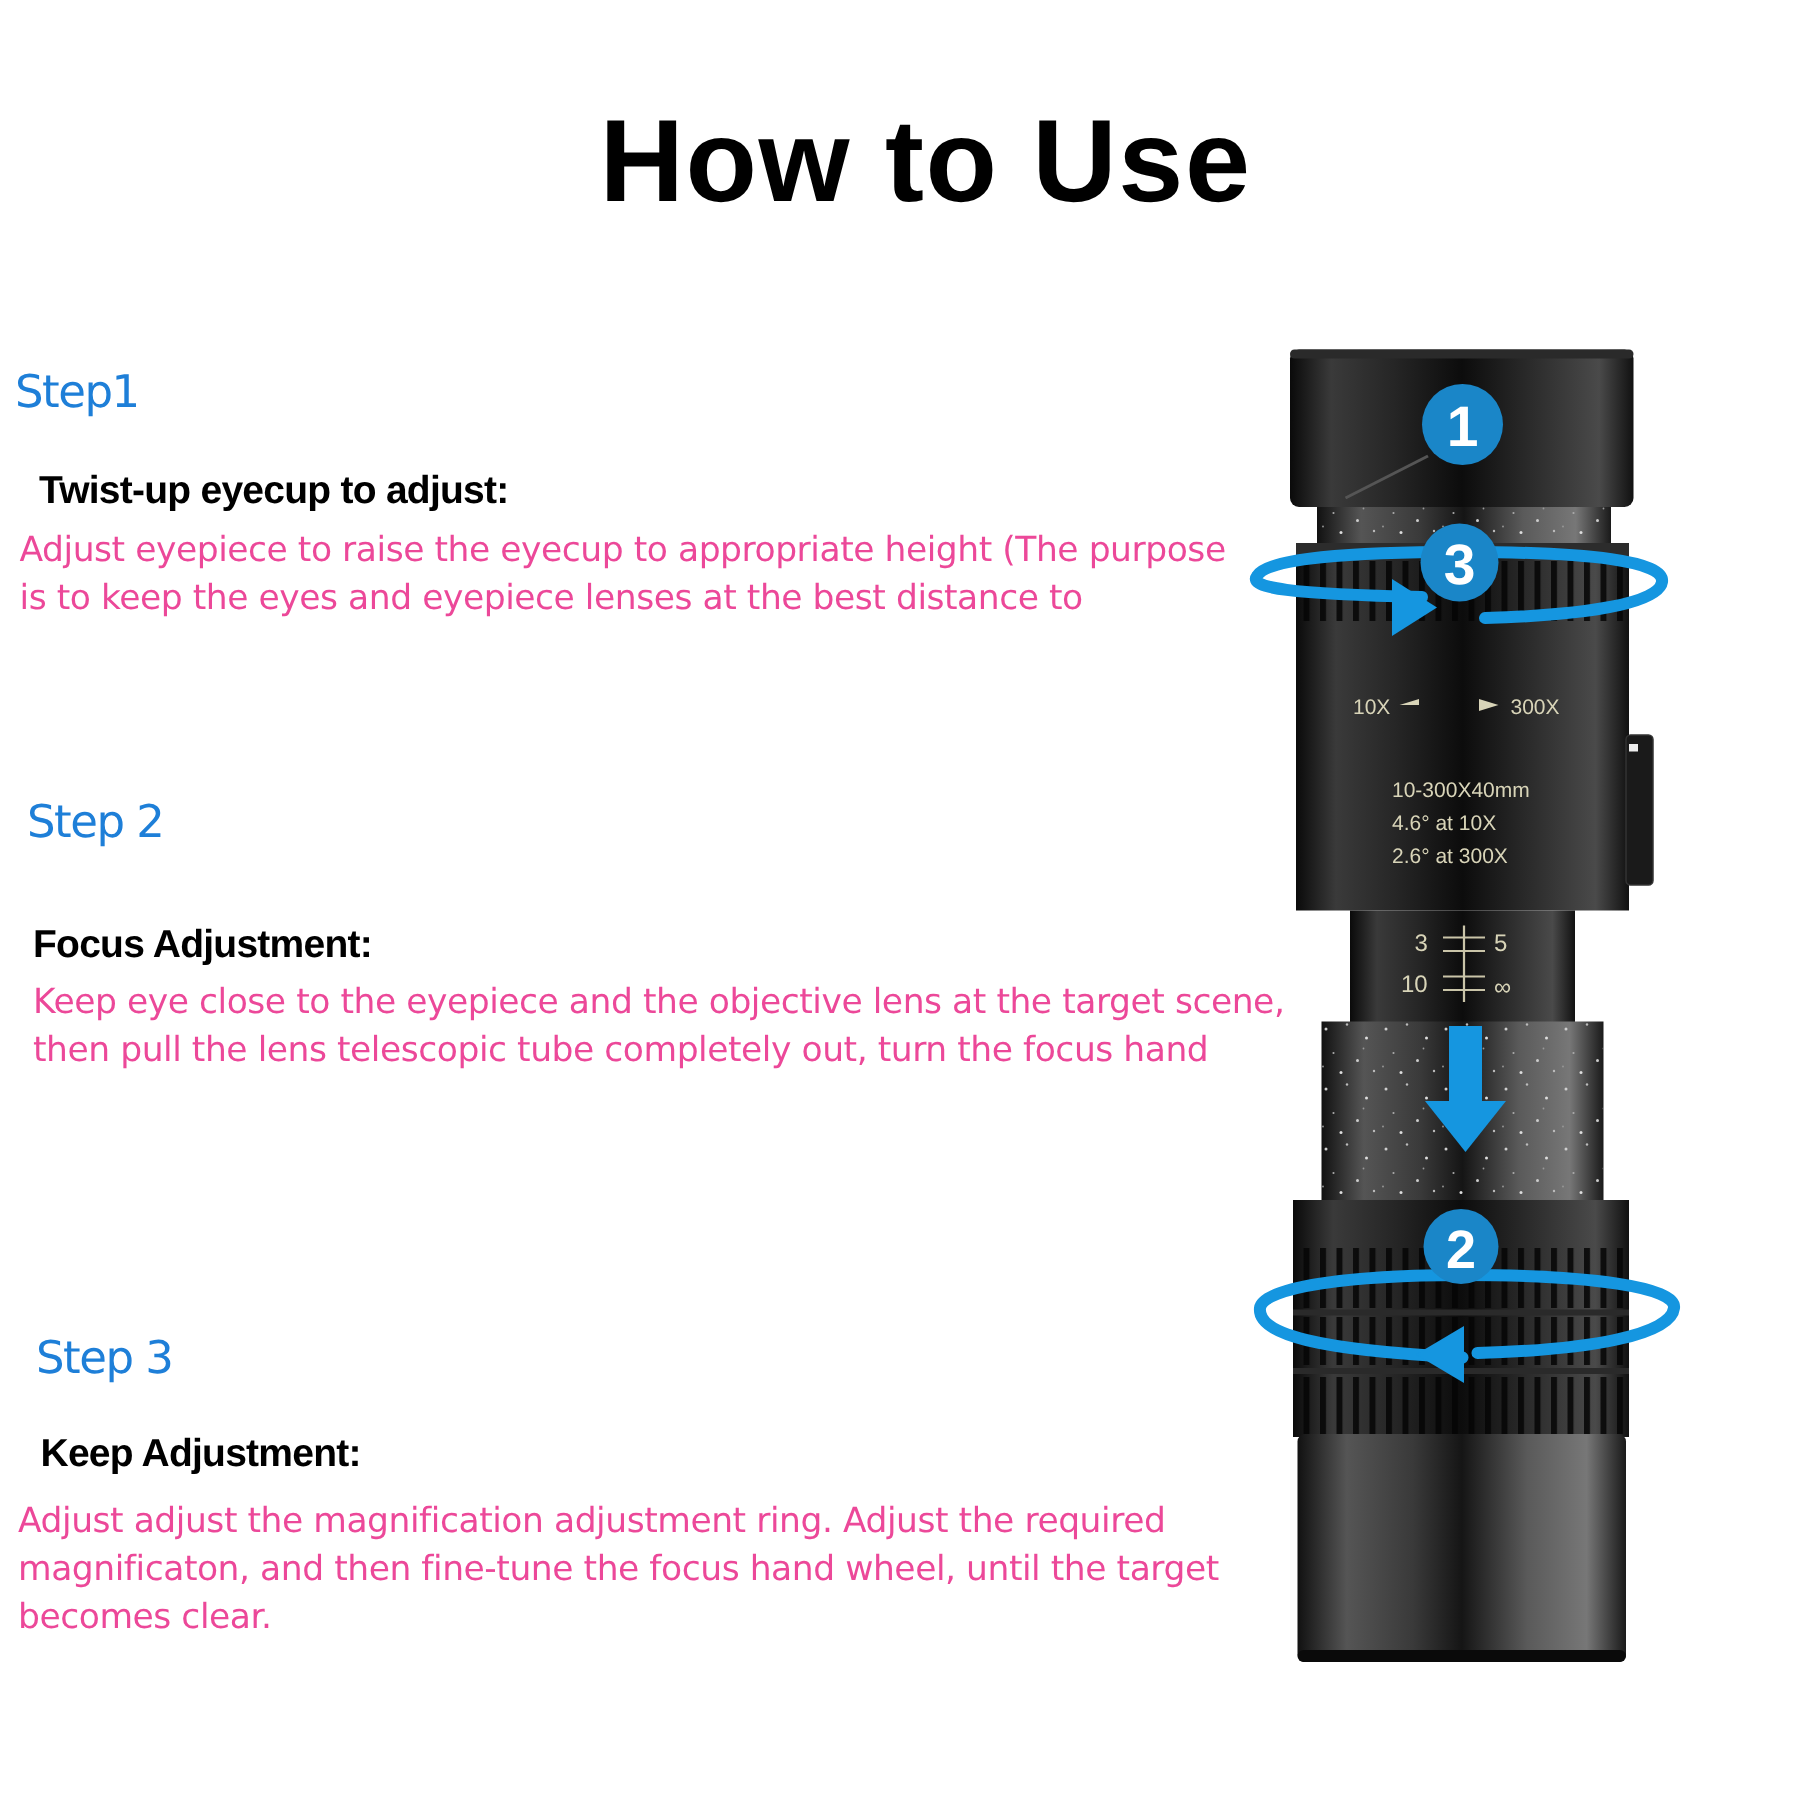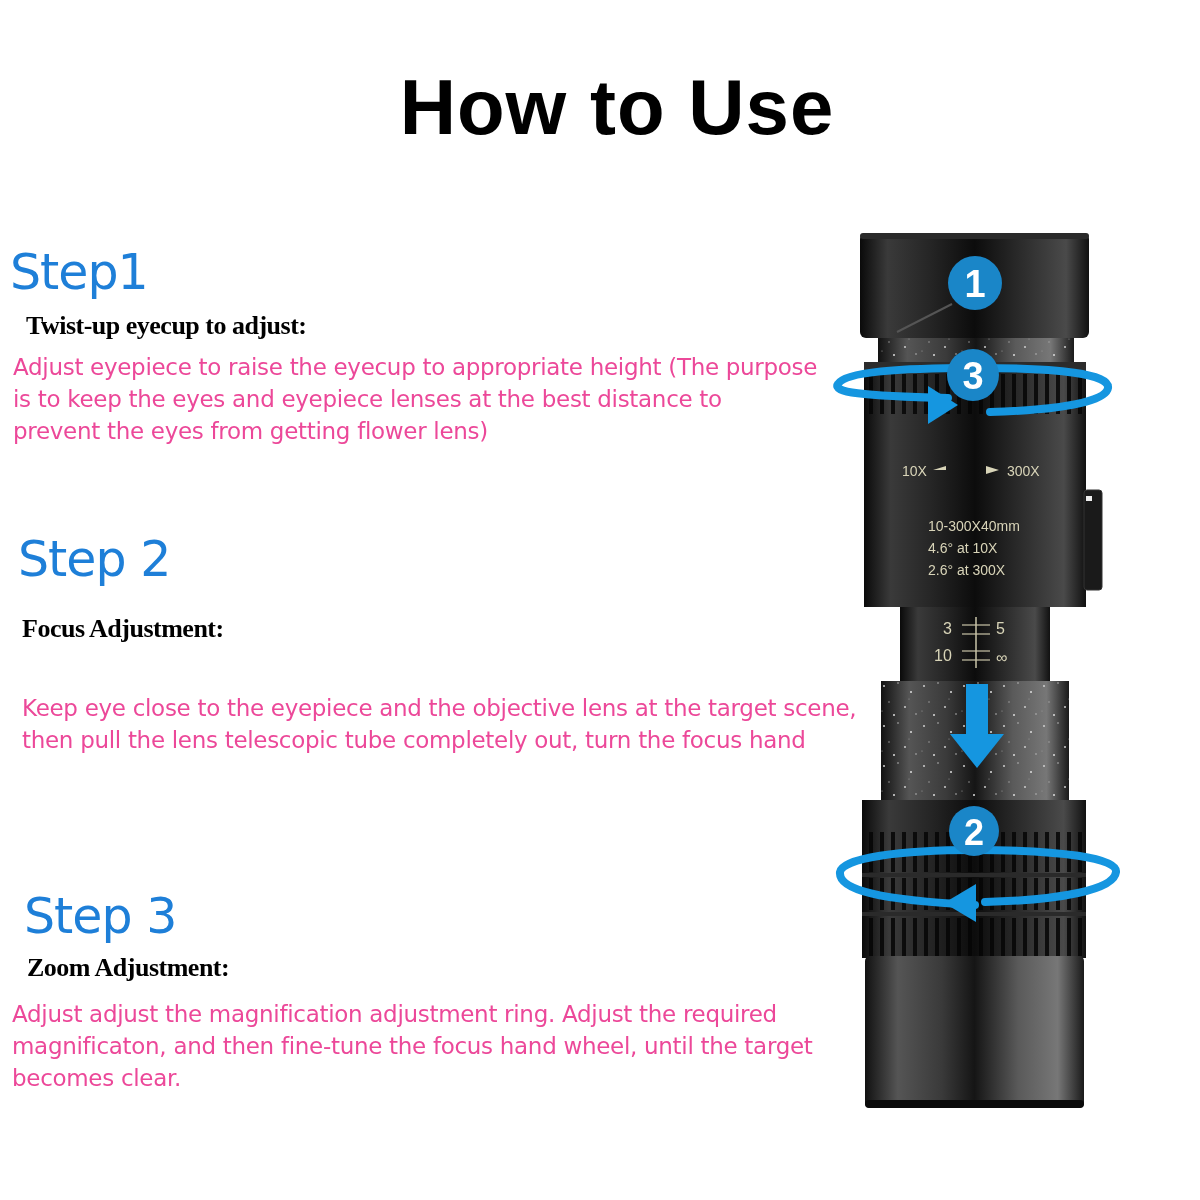--- a/index.html
+++ b/index.html
@@ -1,51 +1,50 @@
 <!DOCTYPE html>
 <html><head>
 <meta charset="utf-8">
 <style>
   html, body { margin:0; padding:0; background:#ffffff; }
   body { width:1200px; height:1200px; position:relative; overflow:hidden; font-family:"DejaVu Sans", sans-serif; color:#111; }
   .title { position:absolute; left:17px; width:1200px; top:62px; text-align:center; font-family:Liberation Sans, sans-serif; font-weight:bold; font-size:78px; letter-spacing:1px; color:#000; }
-  .step-head { position:absolute; font-family:"DejaVu Sans", sans-serif; color:#1e7fd8; font-size:49px; font-weight:normal; letter-spacing:-1px; }
-  .step-sub { position:absolute; font-family:Liberation Serif, serif; font-weight:bold; font-size:26px; color:#000; letter-spacing:-0.5px; }
+  .step-head { position:absolute; font-family:"DejaVu Sans", sans-serif; color:#1e7fd8; font-size:30px; font-weight:normal; letter-spacing:-1px; }
+  .step-sub { position:absolute; font-family:Liberation Sans, sans-serif; font-weight:bold; font-size:26px; color:#000; letter-spacing:-0.5px; }
   .step-body { position:absolute; font-family:"DejaVu Sans", sans-serif; font-size:23px; line-height:32px; color:#ec4899; letter-spacing:-0.3px; }
   .step-body span { display:block; white-space:nowrap; }
   #scope { position:absolute; left:0; top:0; width:1200px; height:1200px; }
   .lbl { font-family:"Liberation Sans", sans-serif; fill:#d8d4b8; }
 </style>
 </head>
 <body>
 
 <div class="title">How to Use</div>
 
 <div>
   <div class="step-head" style="left:10px; top:244px;">Step1</div>
   <div class="step-sub" style="left:26px; top:311px;">Twist-up eyecup to adjust:</div>
   <div class="step-body" style="left:13px; top:351px;">
     <span>Adjust eyepiece to raise the eyecup to appropriate height (The purpose</span>
     <span>is to keep the eyes and eyepiece lenses at the best distance to</span>
-    <span>prevent the eyes from getting flower lens)</span>
   </div>
 </div>
 
 <div>
   <div class="step-head" style="left:18px; top:531px;">Step 2</div>
   <div class="step-sub" style="left:22px; top:614px;">Focus Adjustment:</div>
-  <div class="step-body" style="left:22px; top:652px;margin-top:40px;">
+  <div class="step-body" style="left:22px; top:652px;">
     <span>Keep eye close to the eyepiece and the objective lens at the target scene,</span>
     <span>then pull the lens telescopic tube completely out, turn the focus hand</span>
   </div>
 </div>
 
 <div>
   <div class="step-head" style="left:24px; top:888px;">Step 3</div>
-  <div class="step-sub" style="left:27px; top:953px;">Zoom Adjustment:</div>
+  <div class="step-sub" style="left:27px; top:953px;">Keep Adjustment:</div>
   <div class="step-body" style="left:12px; top:998px;">
     <span>Adjust adjust the magnification adjustment ring. Adjust the required</span>
     <span>magnificaton, and then fine-tune the focus hand wheel, until the target</span>
     <span>becomes clear.</span>
   </div>
 </div>
 
 <svg id="scope" viewBox="0 0 1200 1200">
   <defs>
     <linearGradient id="cyl" x1="0" x2="1" y1="0" y2="0">

